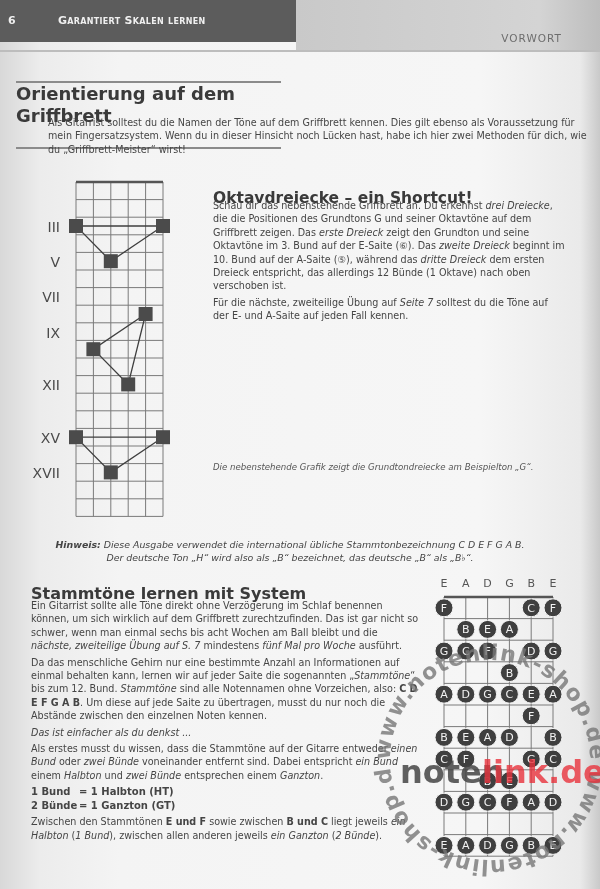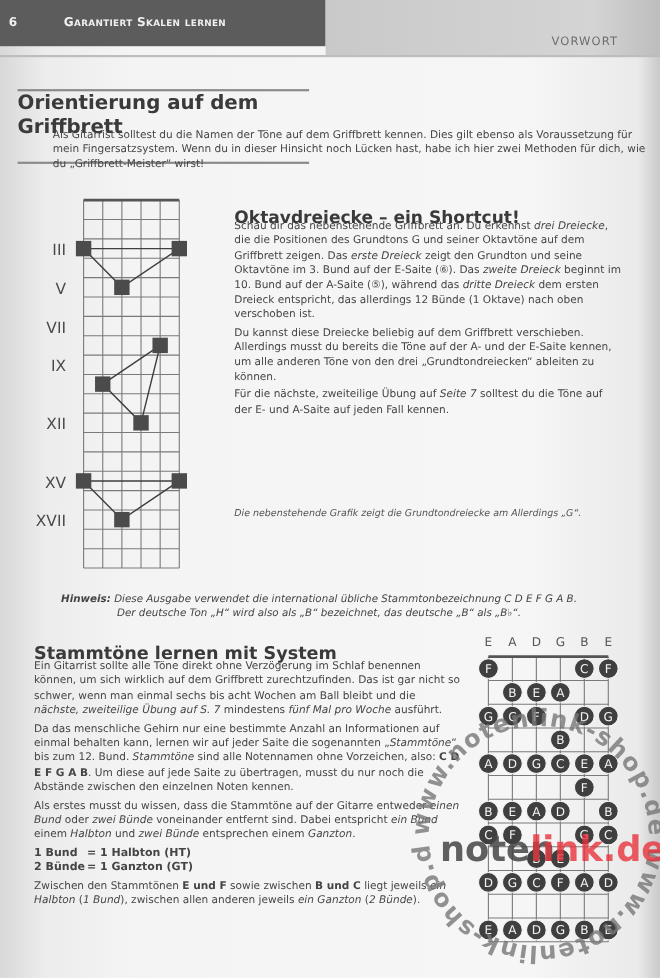--- a/index.html
+++ b/index.html
@@ -81,34 +81,34 @@
     <rect x="91.19999999999999" y="207.4" width="14" height="14" fill="#4b4b4b"></rect>
     <polygon points="46,267.20000000000005 133,267.20000000000005 80.8,302.40000000000003" fill="none" stroke="#3f3f3f" stroke-width="1.3"></polygon>
     <rect x="39" y="260.20000000000005" width="14" height="14" fill="#4b4b4b"></rect>
     <rect x="126" y="260.20000000000005" width="14" height="14" fill="#4b4b4b"></rect>
     <rect x="73.8" y="295.40000000000003" width="14" height="14" fill="#4b4b4b"></rect>
   </svg>
 
 <div class="h2" style="left:213px; top:179px;">Oktavdreiecke – ein Shortcut!</div>
 <div class="para" style="left:213px; top:199px; width:352px;">
   <p><span>Schau dir das nebenstehende Griffbrett an. Du erkennst </span><i>drei Dreiecke</i><span>, die die Positionen des Grundtons G und seiner Oktavtöne auf dem Griffbrett zeigen. Das </span><i>erste Dreieck</i><span> zeigt den Grundton und seine Oktavtöne im 3. Bund auf der E-Saite (⑥). Das </span><i>zweite Dreieck</i><span> beginnt im 10. Bund auf der A-Saite (⑤), während das </span><i>dritte Dreieck</i><span> dem ersten Dreieck entspricht, das allerdings 12 Bünde (1 Oktave) nach oben verschoben ist.</span></p>
-  <p>Du kannst diese Dreiecke beliebig auf dem Griffbrett verschieben. Allerdings musst du bereits die Töne auf der A- und der E-Saite kennen, um alle anderen Töne von den drei „Grundtondreiecken“ ableiten zu können.</p>
   <p><span>Für die nächste, zweiteilige Übung auf </span><i>Seite 7</i><span> solltest du die Töne auf der E- und A-Saite auf jeden Fall kennen.</span></p>
 </div>
-<div class="caption">Die nebenstehende Grafik zeigt die Grundtondreiecke am Allerdings „G“.</div>
+<div class="caption">Die nebenstehende Grafik zeigt die Grundtondreiecke am Beispielton „G“.</div>
 
 <div class="note-box">
   <div><b>Hinweis:</b><span> Diese Ausgabe verwendet die international übliche Stammtonbezeichnung C D E F G A B.</span></div>
   <div>Der deutsche Ton „H“ wird also als „B“ bezeichnet, das deutsche „B“ als „B♭“.</div>
 </div>
 
 <div class="h2" style="left:31px; top:574px; font-size:16px;">Stammtöne lernen mit System</div>
 <div class="para" style="left:31px; top:599px; width:388px;">
   <p><span>Ein Gitarrist sollte alle Töne direkt ohne Verzögerung im Schlaf benennen können, um sich wirklich auf dem Griffbrett zurechtzufinden. Das ist gar nicht so schwer, wenn man einmal sechs bis acht Wochen am Ball bleibt und die </span><i>nächste, zweiteilige Übung auf S. 7</i><span> mindestens </span><i>fünf Mal pro Woche</i><span> ausführt.</span></p>
   <p><span>Da das menschliche Gehirn nur eine bestimmte Anzahl an Informationen auf einmal behalten kann, lernen wir auf jeder Saite die sogenannten „</span><i>Stammtöne</i><span>“ bis zum 12. Bund. </span><i>Stammtöne</i><span> sind alle Notennamen ohne Vorzeichen, also: </span><b>C D E F G A B</b><span>. Um diese auf jede Saite zu übertragen, musst du nur noch die Abstände zwischen den einzelnen Noten kennen.</span></p>
+  <p><i>Das ist einfacher als du denkst ...</i></p>
   <p><span>Als erstes musst du wissen, dass die Stammtöne auf der Gitarre entweder </span><i>einen Bund</i><span> oder </span><i>zwei Bünde</i><span> voneinander entfernt sind. Dabei entspricht </span><i>ein Bund</i><span> einem </span><i>Halbton</i><span> und </span><i>zwei Bünde</i><span> entsprechen einem </span><i>Ganzton</i><span>.</span></p>
   <div class="formula" style="font-size:10px;"><span style="display:inline-block;width:48px;">1 Bund</span><span>= 1 Halbton (HT)</span></div>
   <div class="formula" style="font-size:10px; margin-bottom:3px;"><span style="display:inline-block;width:48px;">2 Bünde</span><span>= 1 Ganzton (GT)</span></div>
   <p><span>Zwischen den Stammtönen </span><b>E und F</b><span> sowie zwischen </span><b>B und C</b><span> liegt jeweils </span><i>ein Halbton</i><span> (</span><i>1 Bund</i><span>), zwischen allen anderen jeweils </span><i>ein Ganzton</i><span> (</span><i>2 Bünde</i><span>).</span></p>
 </div>
 
 <svg id="fb-right" style="position:absolute; left:425px; top:572px;" width="150" height="292">
     <text x="19" y="15" text-anchor="middle" font-size="11" fill="#555">E</text>
     <text x="40.8" y="15" text-anchor="middle" font-size="11" fill="#555">A</text>
     <text x="62.6" y="15" text-anchor="middle" font-size="11" fill="#555">D</text>

